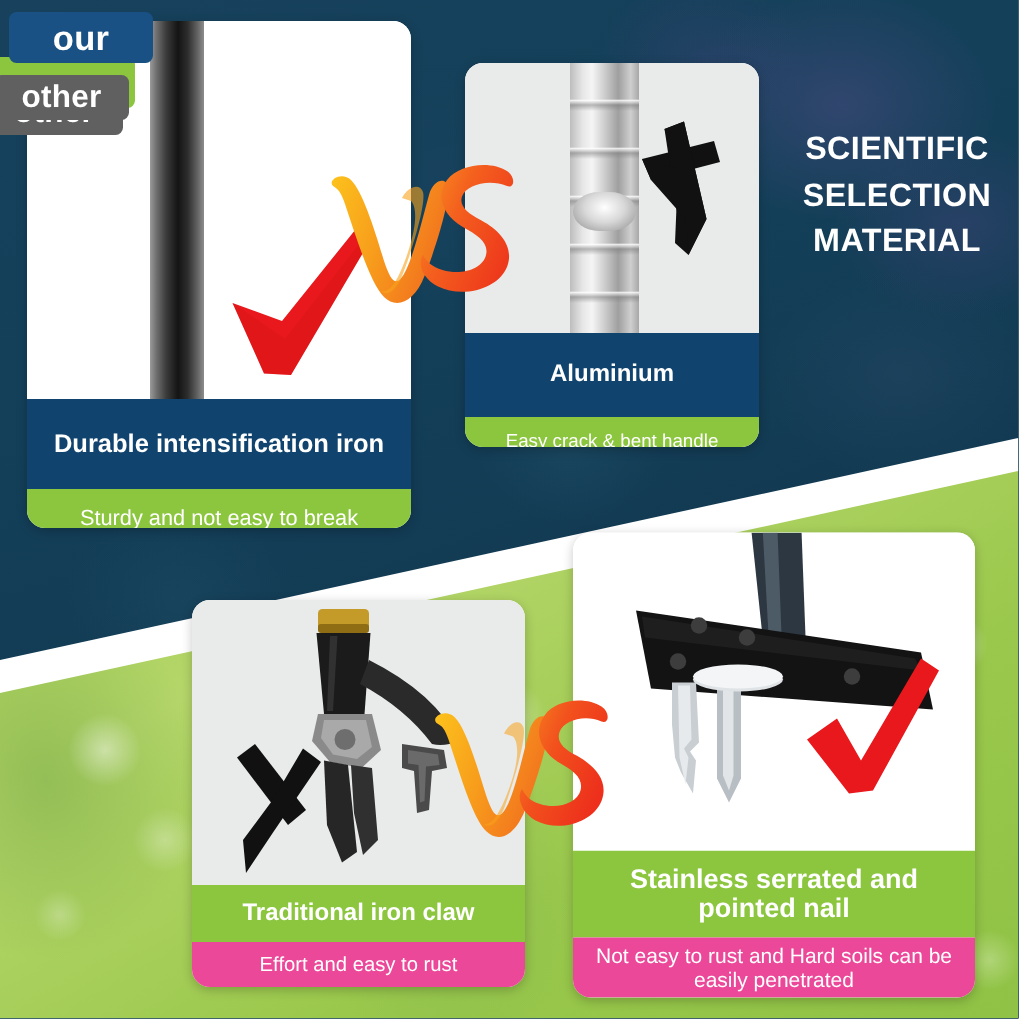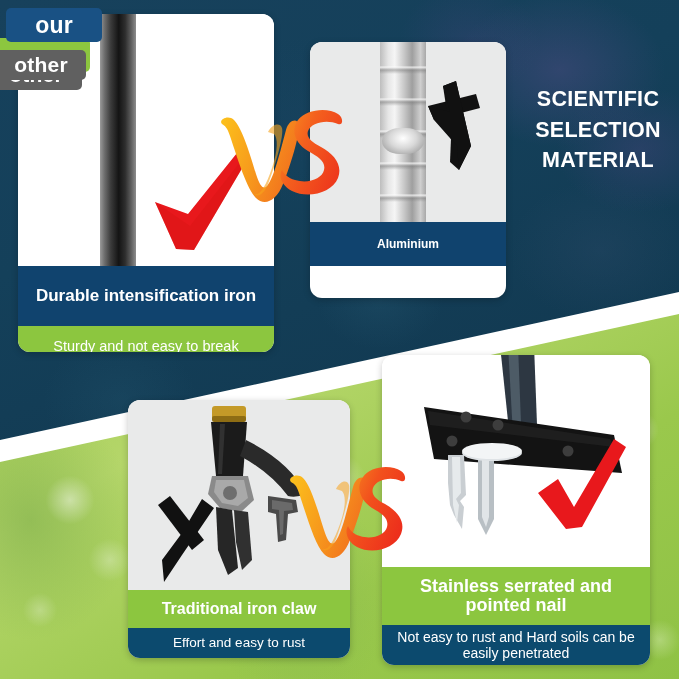--- a/index.html
+++ b/index.html
@@ -82,21 +82,21 @@
   .sub {
     width: 100%;
     display: flex; align-items: center; justify-content: center;
     text-align: center;
     color: #ffffff;
     font-weight: 400;
     line-height: 1.16;
     padding: 5px 8px;
   }
   .sub-green { background: #8cc63f; }
-  .sub-blue { background: #0c4a6e; }
+  .sub-blue { background: #ec4899; }
 
   
   .badge {
     position: absolute;
     display: flex; align-items: center; justify-content: center;
     color: #ffffff;
     font-weight: 700;
     border-radius: 5px;
     letter-spacing: .2px;
     z-index: 6;
@@ -130,21 +130,21 @@
         rgba(255,255,255,0) 32px),
       linear-gradient(to right,
         #bdbdbd 0%, #e6e6e6 18%, #f5f5f5 32%, #c9c9c9 52%,
         #9f9f9f 70%, #cfcfcf 88%, #a8a8a8 100%);
   }
   .alum-dent {
     position: absolute; left: 72px; top: 86px; width: 42px; height: 26px;
     background: radial-gradient(ellipse at 50% 40%, #ffffff 0%, #d8d8d8 45%, #8e8e8e 100%);
     border-radius: 50% / 60%;
   }
-  #card-tr .cap { height: 44px; font-size: 12px; }
+  #card-tr .cap { height: 56px; font-size: 16px; }
   #card-tr .sub { height: 32px; font-size: 12.5px; }
   #badge-tr { left: -10px; top: 60px; width: 92px; height: 30px; font-size: 21px; }
 
   
   #card-bl { left: 128px; top: 400px; width: 222px; height: 258px; }
   #card-bl .card-photo { height: 190px; background: #e9eaea; }
   #card-bl .cap { height: 38px; font-size: 16px; }
   #card-bl .sub { height: 30px; font-size: 13.5px; }
   #badge-bl { left: -4px; top: 50px; width: 90px; height: 30px; font-size: 21px; }
 
@@ -211,20 +211,21 @@
       <div class="alum-pipe"></div>
       <div class="alum-dent"></div>
       <svg class="tool-svg" viewBox="0 0 196 180">
         <path d="M124 78 L118 64 L166 52 L170 66 Z" fill="#111111"></path>
         <path d="M133 44 L146 39 L161 104 L149 128 L142 104 Z" fill="#111111"></path>
         <path d="M118 64 L124 78 L147 104 L142 104 L149 128 L161 104 L146 39 L133 44 L140 70 Z" fill="#111111"></path>
         <path d="M149 128 L147 104 L141 96 L140 120 Z" fill="#111111"></path>
       </svg>
     </div>
     <div class="cap cap-blue">Aluminium</div>
+    <div class="sub sub-green">Easy crack &amp; bent handle</div>
   </div>
   <div class="badge badge-gray" id="badge-tr">other</div>
 
   <div class="card" id="card-bl">
     <div class="card-photo">
       <svg class="tool-svg" viewBox="0 0 222 190">
 
         <rect x="84" y="6" width="34" height="14" rx="3" fill="#c49a28"></rect>
         <rect x="84" y="16" width="34" height="6" rx="2" fill="#8e6d14"></rect>
 

